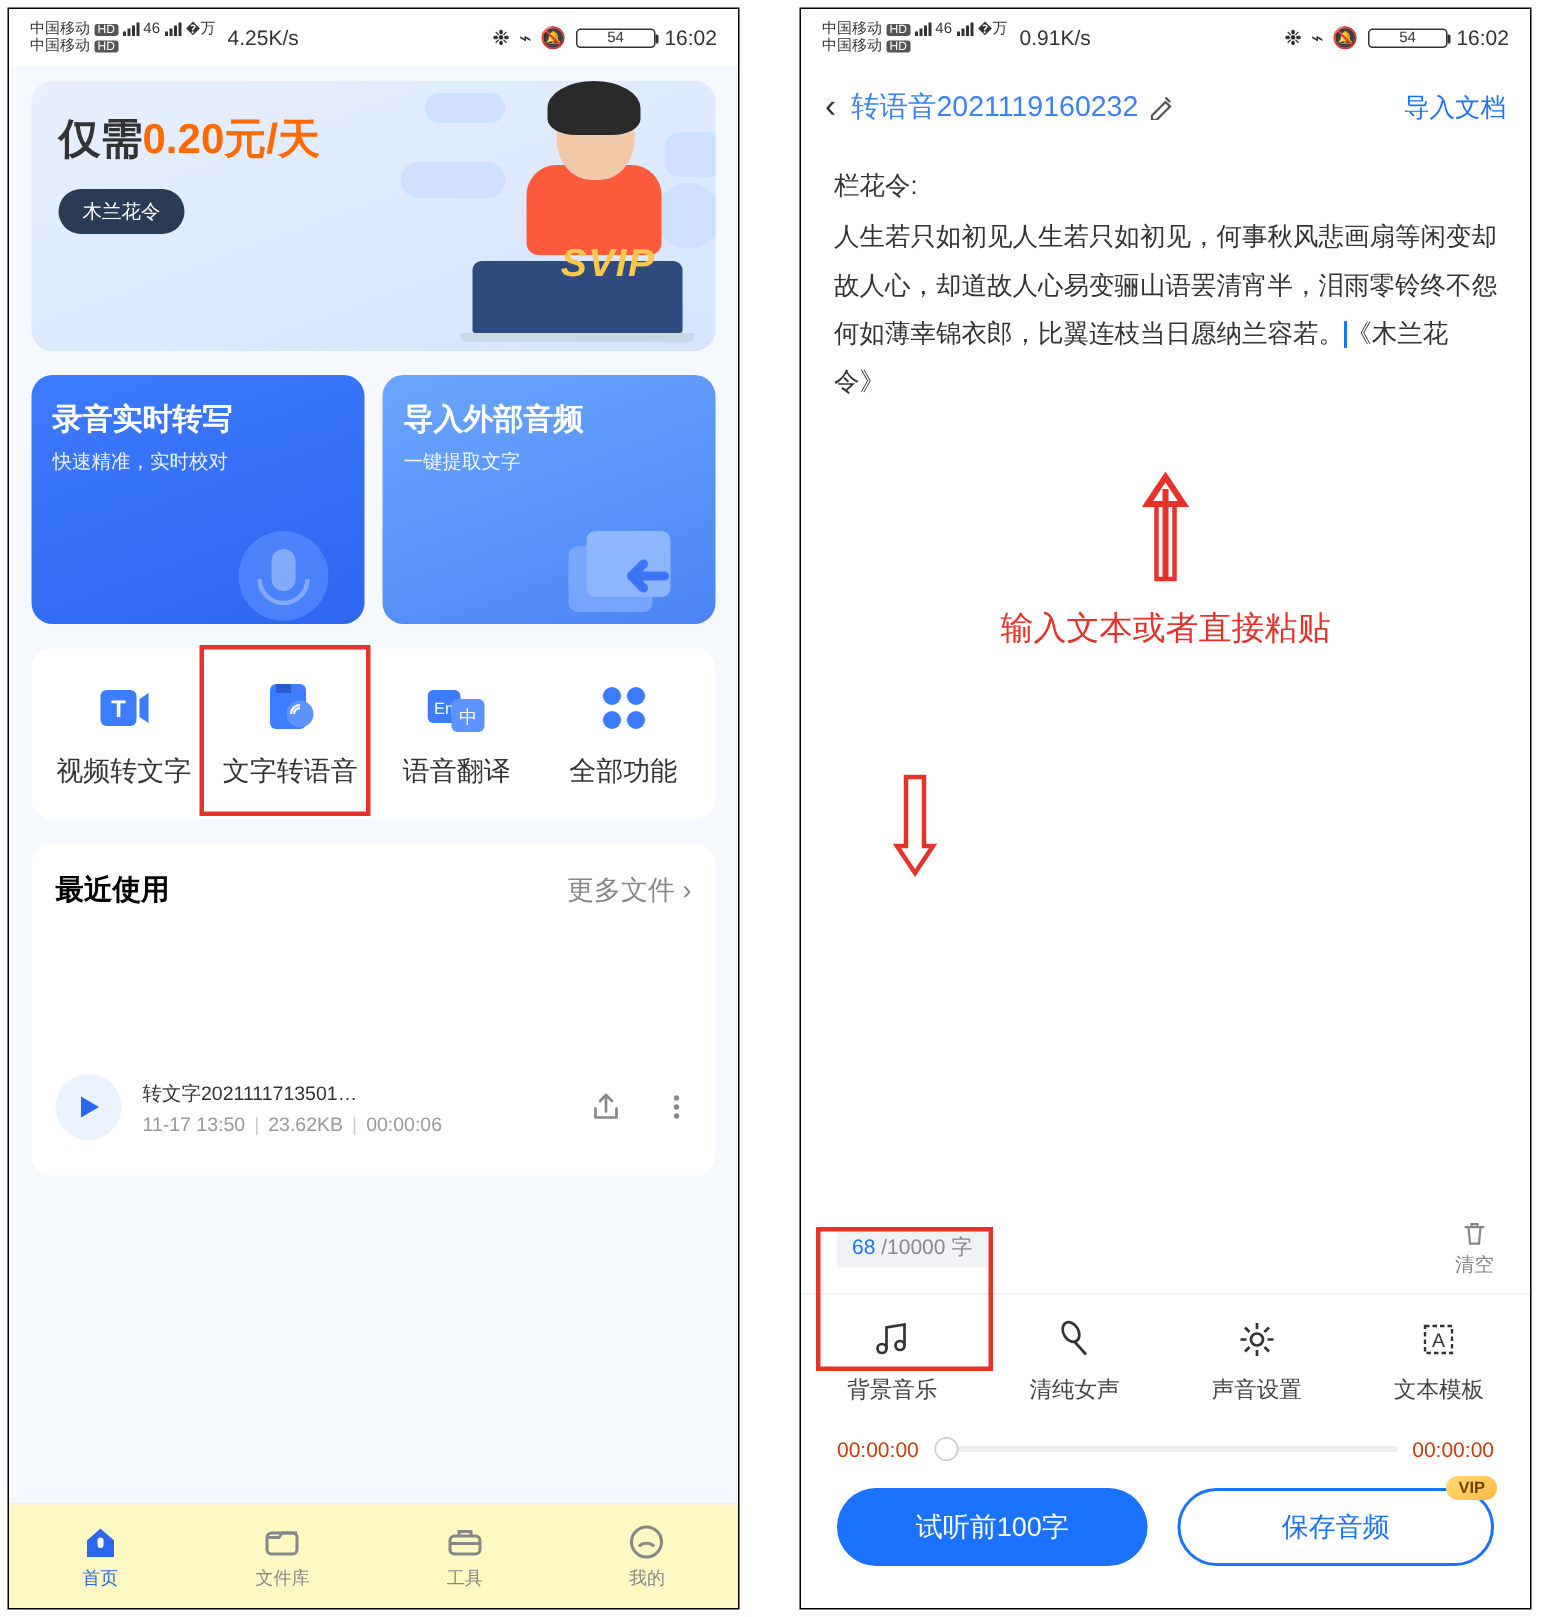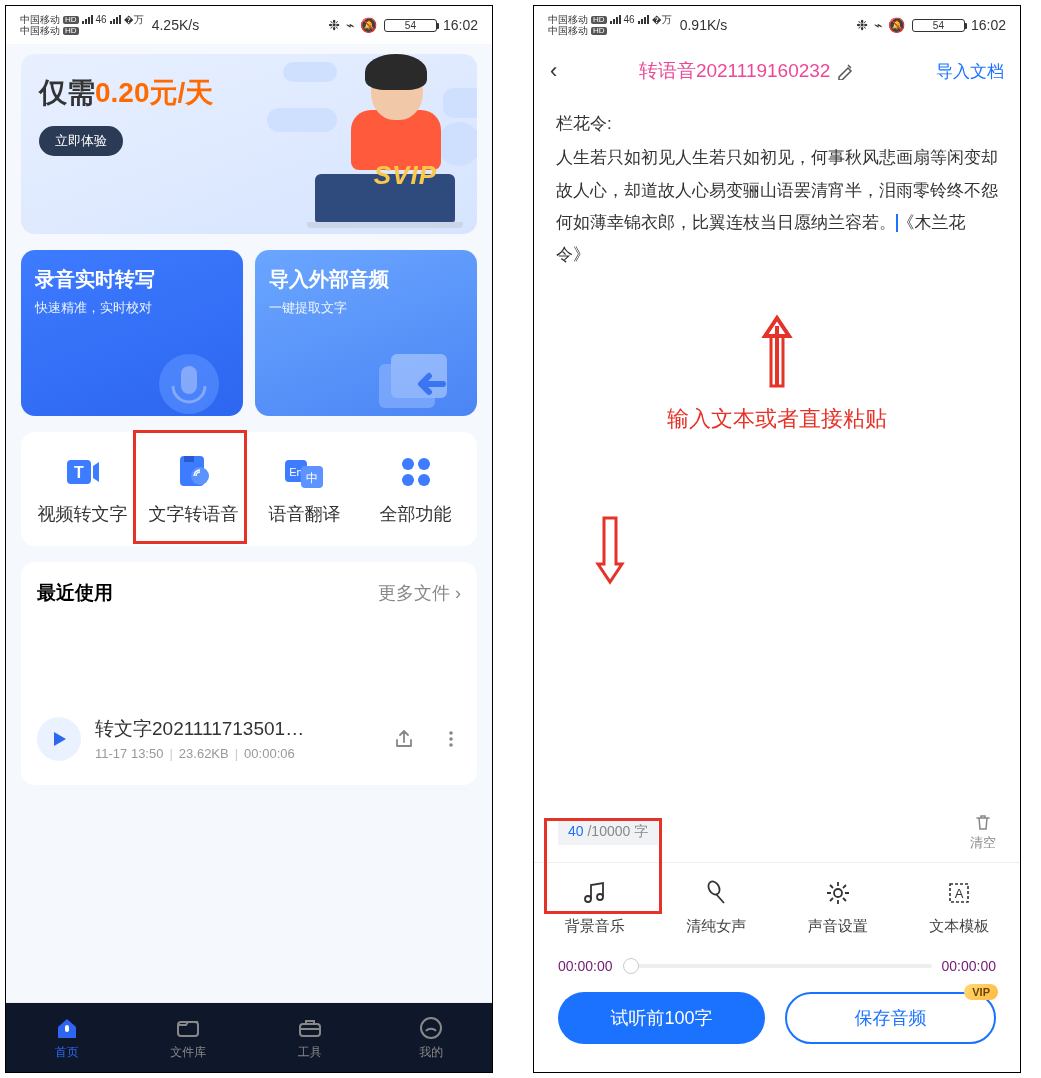--- a/index.html
+++ b/index.html
@@ -54,56 +54,56 @@
 .func-label { font-size: 18px; color:#333; }
 .red-box-func { position:absolute; border:3px solid #e6332a; pointer-events:none; }
 
 .recent { background:#fff; border-radius:14px; margin-top:16px; padding: 18px 16px 24px; }
 .recent-head { display:flex; justify-content:space-between; align-items:center; }
 .recent-title { font-size:19px; font-weight:600; }
 .recent-more { color:#888; font-size:18px; }
 .file-row { display:flex; align-items:center; gap:14px; margin-top: 110px; }
 .play-btn { width:44px;height:44px;border-radius:50%;background:#eaf1ff;display:flex;align-items:center;justify-content:center; }
 .file-info { flex:1; }
-.file-name { font-size:19px; color:#333; }
+.file-name { font-size:13px; color:#333; }
 .file-meta { font-size:13px; color:#999; margin-top:4px; display:flex; gap:6px; }
 .file-meta span::after{content:"|"; margin-left:6px; color:#ccc;}
 .file-meta span:last-child::after{content:"";}
 
-.tabbar { height: 70px; background:#0f172a; display:flex; border-top:1px solid #eee; }
+.tabbar { height: 70px; background:#fef9c3; display:flex; border-top:1px solid #eee; }
 .tab { flex:1; display:flex; flex-direction:column; align-items:center; justify-content:center; gap:2px; }
 .tab-ico { width:28px;height:28px; }
 .tab-label { font-size:12px; color:#888; }
 .tab.active .tab-label { color:#2d66f0; }
 
 
 .right-body { flex:1; display:flex; flex-direction:column; position:relative; }
 .header2 { display:flex; align-items:center; padding: 14px 16px; gap:10px; }
 .back { font-size:22px; color:#333; }
-.title2 { flex:1; text-align:center; font-size:19px; color:#ec4899; display:flex; align-items:center; justify-content:center; gap:6px; }
+.title2 { flex:1; text-align:center; font-size:19px; color:#3b82f6; display:flex; align-items:center; justify-content:flex-start; gap:6px; }
 .import-link { color:#1b72ff; font-size:17px; }
 .content-area { padding: 10px 22px; font-size:17px; line-height:1.9; color:#333; flex:1; position:relative; }
 .content-poem-title { margin-bottom:2px; }
 .cursor-mark { display:inline-block; width:1.5px; height:18px; background:#1b72ff; vertical-align:middle; }
 .red-arrow-up { position:absolute; left:50%; top:210px; transform:translateX(-50%); }
 .red-hint { position:absolute; left:50%; top:300px; transform:translateX(-50%); color:#e6332a; font-size:22px; white-space:nowrap; }
 .red-arrow-down { position:absolute; left:56px; bottom:212px; }
 
 .count-row { display:flex; align-items:center; justify-content:space-between; padding: 8px 24px 10px; }
 .count-box { background:#f0f2f5; padding:4px 10px; color:#888; font-size:14px; }
 .count-box .cur { color:#1b72ff; font-weight:500; }
 .clear-wrap { display:flex; flex-direction:column; align-items:center; color:#888; font-size:13px; gap:2px; }
 
 .tools-row { display:flex; padding: 14px 0 6px; border-top:1px solid #eee; }
 .tool { flex:1; display:flex; flex-direction:column; align-items:center; gap:8px; }
 .tool-ico { width:32px; height:32px; display:flex; align-items:center; justify-content:center; }
 .tool-label { font-size:15px; color:#444; }
 .red-box-tool { position:absolute; border:3px solid #e6332a; pointer-events:none; left:10px; width:118px; height:96px; bottom:158px; }
 
-.timeline { display:flex; align-items:center; padding: 16px 24px 18px; gap:10px; font-size:14px; color:#701a75;text-align:right; }
+.timeline { display:flex; align-items:center; padding: 16px 24px 18px; gap:10px; font-size:14px; color:#c2410c;text-align:right; }
 .track { flex:1; height:4px; background:#eee; border-radius:2px; position:relative; }
 .thumb { position:absolute; left:0; top:-6px; width:16px; height:16px; background:#fff; border:1px solid #ccc; border-radius:50%; }
 
 .action-row { display:flex; gap:20px; padding: 0 24px 28px; position:relative; }
 .btn-primary { flex:1; background:#1b72ff; color:#fff; border-radius:30px; text-align:center; padding:14px 0; font-size:18px; }
 .btn-outline { flex:1; border:2px solid #1b72ff; color:#1b72ff; border-radius:30px; text-align:center; padding:12px 0; font-size:18px; position:relative; }
 .vip-badge { position:absolute; top:-10px; right:-4px; background:linear-gradient(135deg,#ffd977,#ffb93e); color:#6b4500; font-size:11px; padding:2px 8px; border-radius:10px; font-weight:600; }
 
 svg { display:block; }
 </style>
@@ -144,21 +144,21 @@
       <span>⌁</span>
       <span>🔕</span>
       <span class="sb-batt">54</span>
       <span>16:02</span>
     </div>
   </div>
 
   <div class="left-body">
     <div class="promo">
       <div class="promo-title"><span>仅需</span><span class="orange">0.20元/天</span></div>
-      <div class="promo-btn">立即体验</div>
+      <div class="promo-btn">木兰花令</div>
       <div class="bubble b1"></div><div class="bubble b2"></div><div class="bubble b3"></div><div class="bubble b4"></div>
       <div class="body-shape"></div><div class="head"></div><div class="hair"></div>
       <div class="laptop"></div>
       <div class="svip">SVIP</div>
     </div>
 
     <div class="cards-row">
       <div class="card card-a">
         <div class="card-title">录音实时转写</div>
         <div class="card-sub">快速精准，实时校对</div>
@@ -347,21 +347,21 @@
           <path d="M20 78 V18 M8 28 L20 10 L32 28 Z" stroke="#e6332a" stroke-width="4" fill="#fff" stroke-linejoin="miter"></path>
           <path d="M8 28 L20 10 L32 28 L26 28 L26 78 L14 78 L14 28 Z" stroke="#e6332a" stroke-width="3" fill="none"></path>
         </svg>
       <div class="red-hint">输入文本或者直接粘贴</div>
       <svg class="red-arrow-down" width="40" height="76">
           <path d="M14 2 H26 V48 H32 L20 66 L8 48 H14 Z" stroke="#e6332a" stroke-width="3" fill="none"></path>
         </svg>
     </div>
 
     <div class="count-row">
-      <div class="count-box"><span class="cur">40</span> <span>/</span><span>10000</span> <span>字</span></div>
+      <div class="count-box"><span class="cur">68</span> <span>/</span><span>10000</span> <span>字</span></div>
       <div class="clear-wrap">
         <svg width="20" height="20">
             <path d="M4 6h12 M8 6V4h4v2 M6 6l1 11h6l1-11" stroke="#888" stroke-width="1.5" fill="none" stroke-linecap="round"></path>
           </svg>
         <span>清空</span>
       </div>
     </div>
 
     <div class="tools-row">
       <div class="tool">

